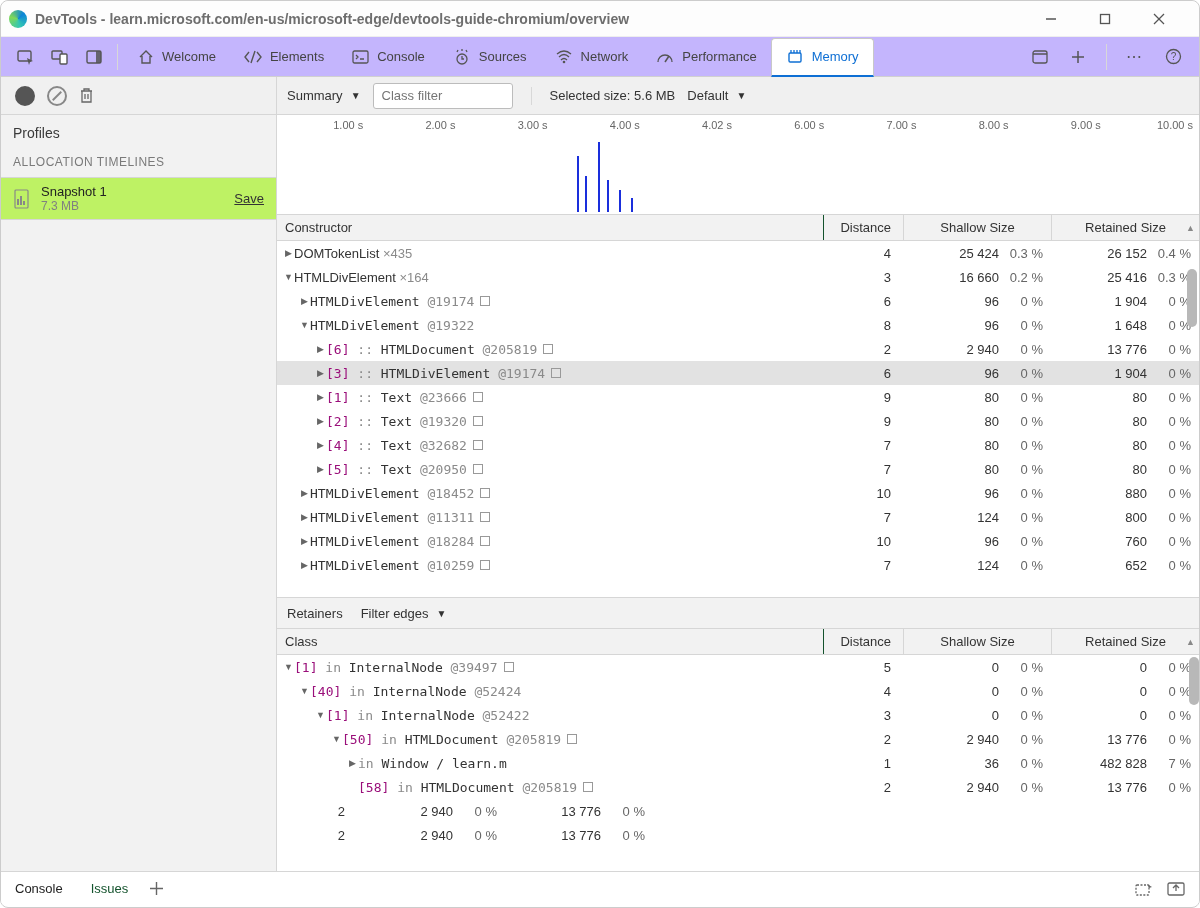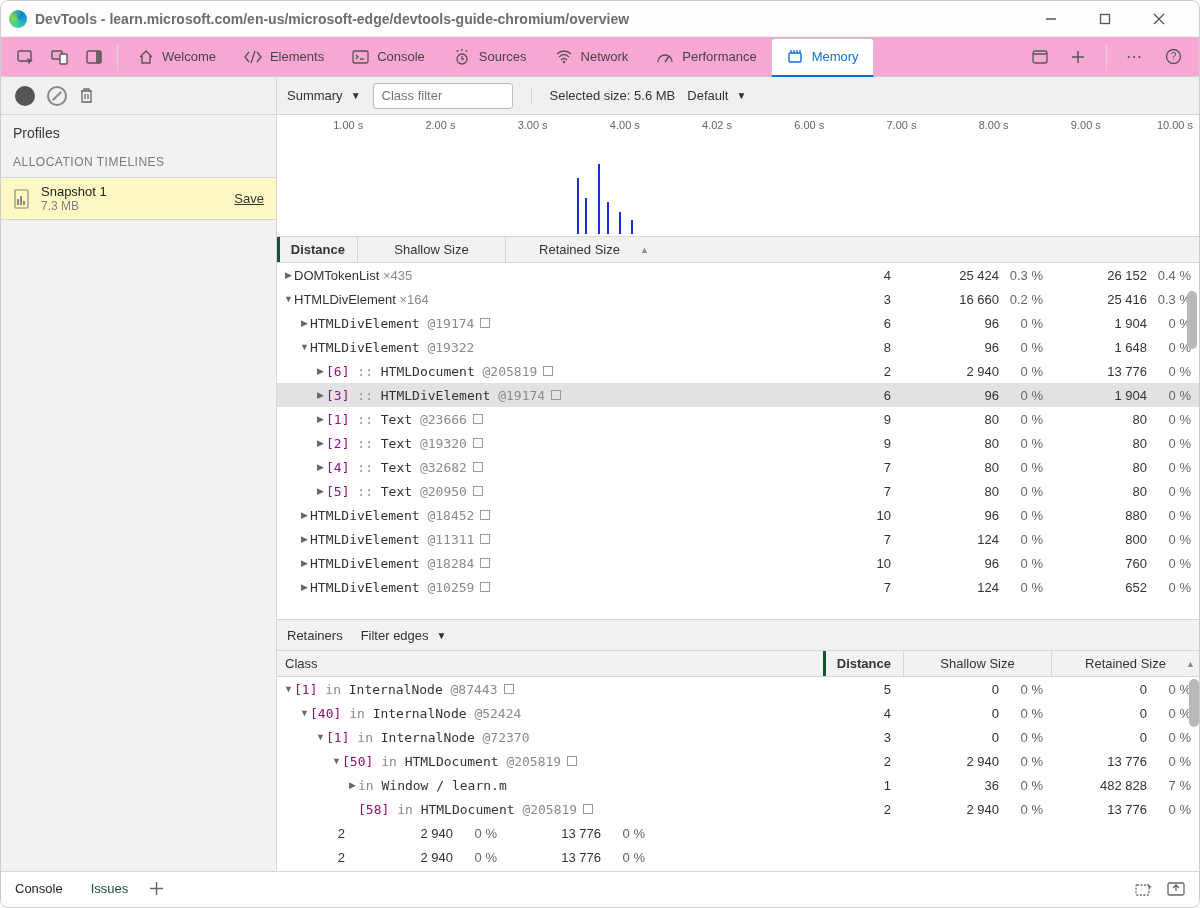--- a/index.html
+++ b/index.html
@@ -23,21 +23,21 @@
     width: 18px; height: 18px; border-radius: 50%;
     background: conic-gradient(from 45deg,#0b84d8,#33c6b3,#7fd858,#0b84d8);
     margin-right: 8px;
   }
   .titlebar .title { color: #6e6e6e; font-size: 14px; flex: 1; font-weight: bold; }
   .winbtns { display: flex; gap: 26px; padding-right: 10px; color: #555; }
   .winbtn { width: 28px; text-align: center; cursor: default; }
 
   .toolbar {
     height: 40px; display: flex; align-items: center;
-    border-bottom: 1px solid #d0d0d0; background: #f9a8d4;
+    border-bottom: 1px solid #d0d0d0; background: #c4b5fd;
   }
   .tb-group { display: flex; align-items: center; height: 100%; }
   .tb-iconbtn { width: 34px; height: 38px; display:flex;align-items:center;justify-content:center;color:#555;}
   .tb-sep { width:1px;height:26px;background:#d8d8d8;margin:0 6px;}
   .panel-tab {
     display:flex;align-items:center;gap:8px;padding:0 14px;height:100%;
     color:#444; cursor:default;
   }
   .panel-tab.active {
     border:1px solid #c8c8c8;border-bottom:2px solid #0e6fd4;
@@ -59,37 +59,37 @@
   .trash{color:#666;font-size:15px;}
   .sub-right{flex:1;display:flex;align-items:center;padding:0 10px;gap:12px;}
   .dd{display:flex;align-items:center;gap:8px;color:#333;}
   .dd .caret{font-size:10px;}
   .filter-input{height:26px;border:1px solid #bcbcbc;border-radius:3px;padding:0 8px;width:140px;font-size:13px;color:#888;}
 
   .workspace{display:flex;height:756px;}
   .sidebar{width:276px;border-right:1px solid #d6d6d6;background:#f2f2f2;}
   .sb-head{padding:10px 12px 8px;color:#3a3a3a;font-size:14px;}
   .sb-sub{padding:6px 12px 8px;color:#7a7a7a;font-size:12px;letter-spacing:0.5px;}
-  .snap-row{display:flex;align-items:center;padding:6px 12px;background:#fef9c3;border-top:1px solid #d6d6d6;border-bottom:1px solid #d6d6d6;gap:10px;}
+  .snap-row{display:flex;align-items:center;padding:6px 12px;background:#bef264;border-top:1px solid #d6d6d6;border-bottom:1px solid #d6d6d6;gap:10px;}
   .snap-icn{color:#777;}
   .snap-info{flex:1;}
   .snap-name{font-size:13px;color:#222;}
   .snap-size{font-size:12px;color:#808080;}
   .snap-save{color:#333;text-decoration:underline;}
 
   .mainarea{flex:1;display:flex;flex-direction:column;min-width:0;}
-  .timeline{height:122px;border-bottom:1px solid #d6d6d6;position:relative;}
+  .timeline{height:100px;border-bottom:1px solid #d6d6d6;position:relative;}
   .tl-labels{display:flex;}
   .tl-tick{flex:1;text-align:right;padding:4px 6px 0 0;font-size:11px;color:#666;}
   .tl-bars{position:absolute;left:0;right:0;bottom:2px;height:70px;}
   .tl-bar{position:absolute;bottom:0;width:2px;background:#1a2fdc;}
 
   .grid-head{display:flex;height:26px;align-items:center;background:#f2f2f2;border-bottom:1px solid #d6d6d6;font-size:13px;}
   .col-name{flex:1;padding-left:8px;}
-  .col-dist{width:80px;text-align:right;padding-right:12px;border-left:3px solid #14532d;height:100%;display:flex;align-items:center;justify-content:flex-end;font-weight:bold;}
+  .col-dist{width:80px;text-align:right;padding-right:12px;border-left:1px solid #14532d;height:100%;display:flex;align-items:center;justify-content:flex-end;}
   .col-sz{width:148px;text-align:left;border-left:1px solid #d6d6d6;height:100%;display:flex;align-items:center;justify-content:center;}
   .col-ret{width:148px;text-align:center;border-left:1px solid #d6d6d6;height:100%;display:flex;align-items:center;justify-content:center;position:relative;}
   .sort-tri{position:absolute;right:4px;color:#888;font-size:9px;}
 
   .grid-body{flex:0 0 356px;overflow:hidden;position:relative;}
   .grid-body .scroll-track{position:absolute;right:2px;top:2px;width:10px;height:100%;}
   .scroll-thumb{position:absolute;right:0;width:10px;background:#b8b8b8;border-radius:5px;}
   .row{display:flex;height:24px;align-items:center;font-size:13px;}
   .row.sel{background:#e2e2e2;}
   .cell-name{flex:1;display:flex;align-items:center;min-width:0;}
@@ -315,20 +315,21 @@
           <div class="tl-bar" style="left: 300px; height: 56px;"></div>
           <div class="tl-bar" style="left: 308px; height: 36px;"></div>
           <div class="tl-bar" style="left: 321px; height: 70px;"></div>
           <div class="tl-bar" style="left: 330px; height: 32px;"></div>
           <div class="tl-bar" style="left: 342px; height: 22px;"></div>
           <div class="tl-bar" style="left: 354px; height: 14px;"></div>
         </div>
     </div>
 
     <div class="grid-head">
+      <div class="col-name">Constructor</div>
       <div class="col-dist">Distance</div>
       <div class="col-sz">Shallow Size</div>
       <div class="col-ret">
         <span>Retained Size</span>
         <span class="sort-tri">▲</span>
       </div>
     </div>
     <div class="grid-body" id="grid-body">
       <div class="scroll-track">
           <div class="scroll-thumb" style="top:26px;height:58px"></div>
@@ -587,21 +588,21 @@
       </div>
     </div>
     <div class="ret-body" id="ret-body">
       <div class="scroll-track">
           <div class="scroll-thumb" style="top:2px;height:48px"></div>
         </div>
     <div class="row">
           <div class="cell-name">
             <span class="ind" style="width: 6px;"></span>
             <span class="tw">▼</span>
-            <span class="mono"><span class="idx">[1]</span><span class="dim"> in </span><span>InternalNode</span> <span class="ref">@87443</span></span>
+            <span class="mono"><span class="idx">[1]</span><span class="dim"> in </span><span>InternalNode</span> <span class="ref">@39497</span></span>
             <span class="chk"></span>
           </div>
           <div class="cell-dist">5</div>
           <div class="cell-sz">
             <span class="sz-v">0</span>
             <span class="sz-p">0 %</span>
           </div>
           <div class="cell-sz">
             <span class="sz-v">0</span>
             <span class="sz-p">0 %</span>
@@ -620,21 +621,21 @@
           </div>
           <div class="cell-sz">
             <span class="sz-v">0</span>
             <span class="sz-p">0 %</span>
           </div>
         </div>
         <div class="row">
           <div class="cell-name">
             <span class="ind" style="width: 38px;"></span>
             <span class="tw">▼</span>
-            <span class="mono"><span class="idx">[1]</span><span class="dim"> in </span><span>InternalNode</span> <span class="ref">@72370</span></span>
+            <span class="mono"><span class="idx">[1]</span><span class="dim"> in </span><span>InternalNode</span> <span class="ref">@52422</span></span>
           </div>
           <div class="cell-dist">3</div>
           <div class="cell-sz">
             <span class="sz-v">0</span>
             <span class="sz-p">0 %</span>
           </div>
           <div class="cell-sz">
             <span class="sz-v">0</span>
             <span class="sz-p">0 %</span>
           </div>

